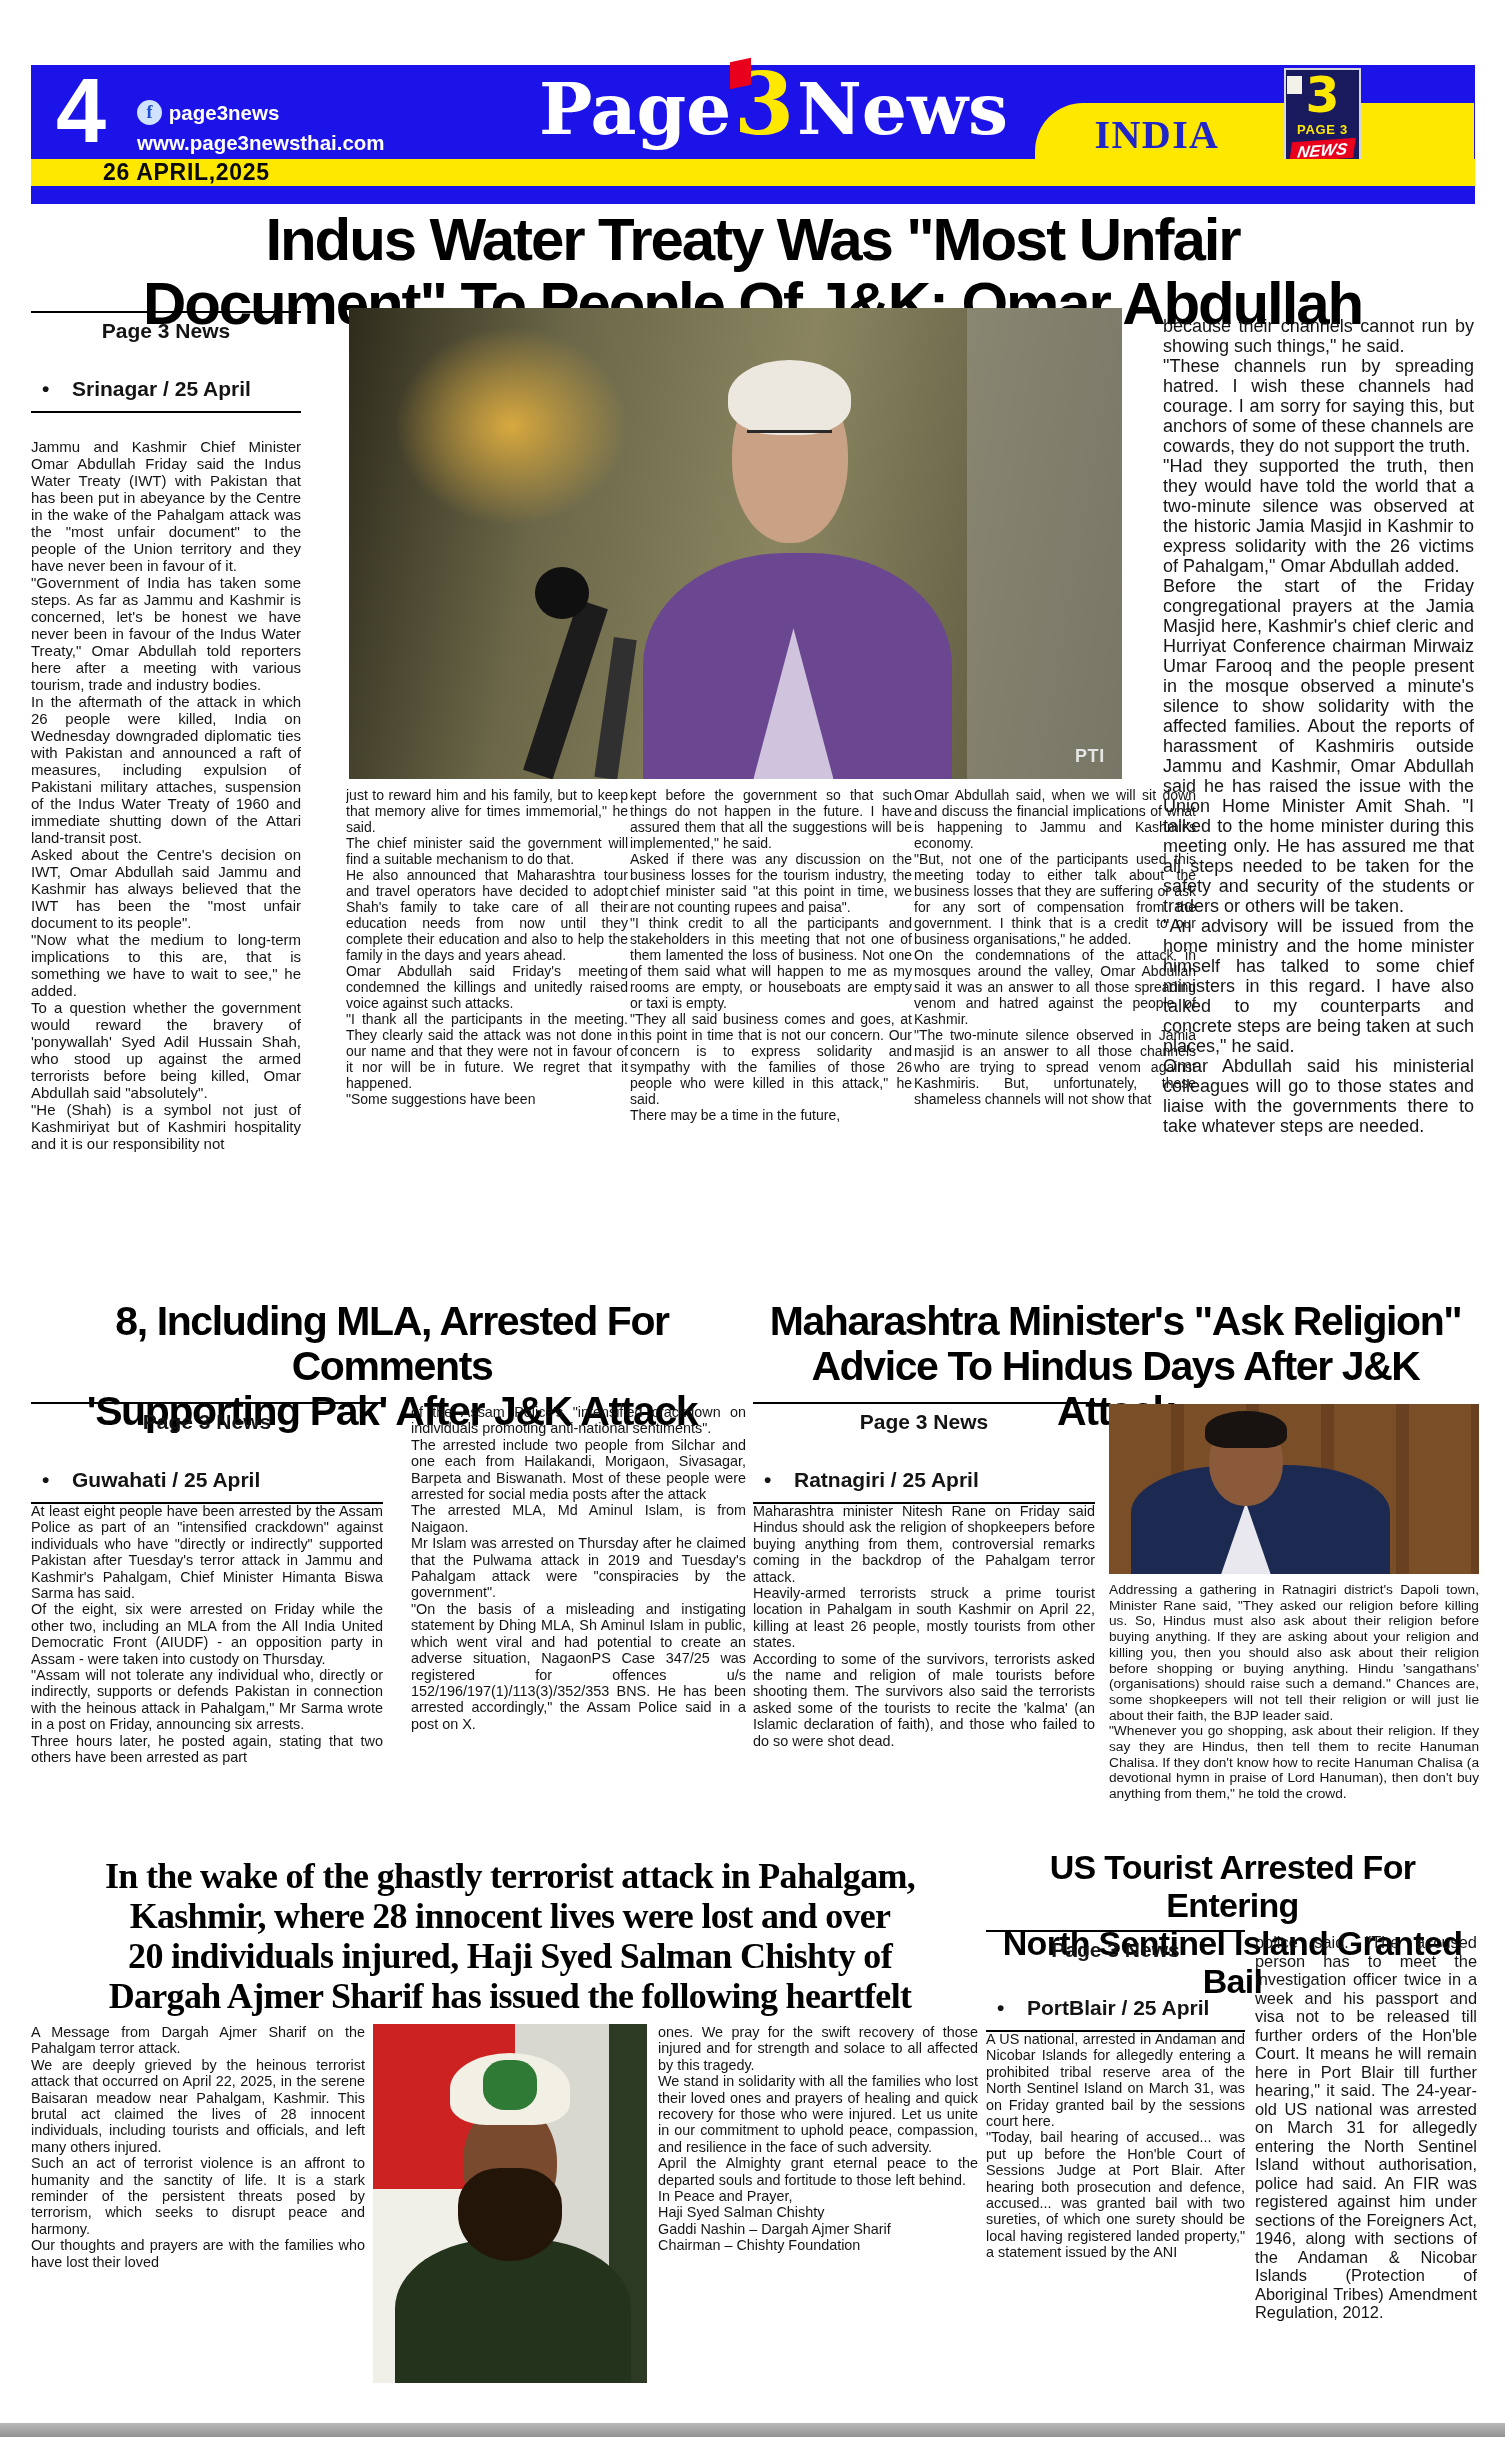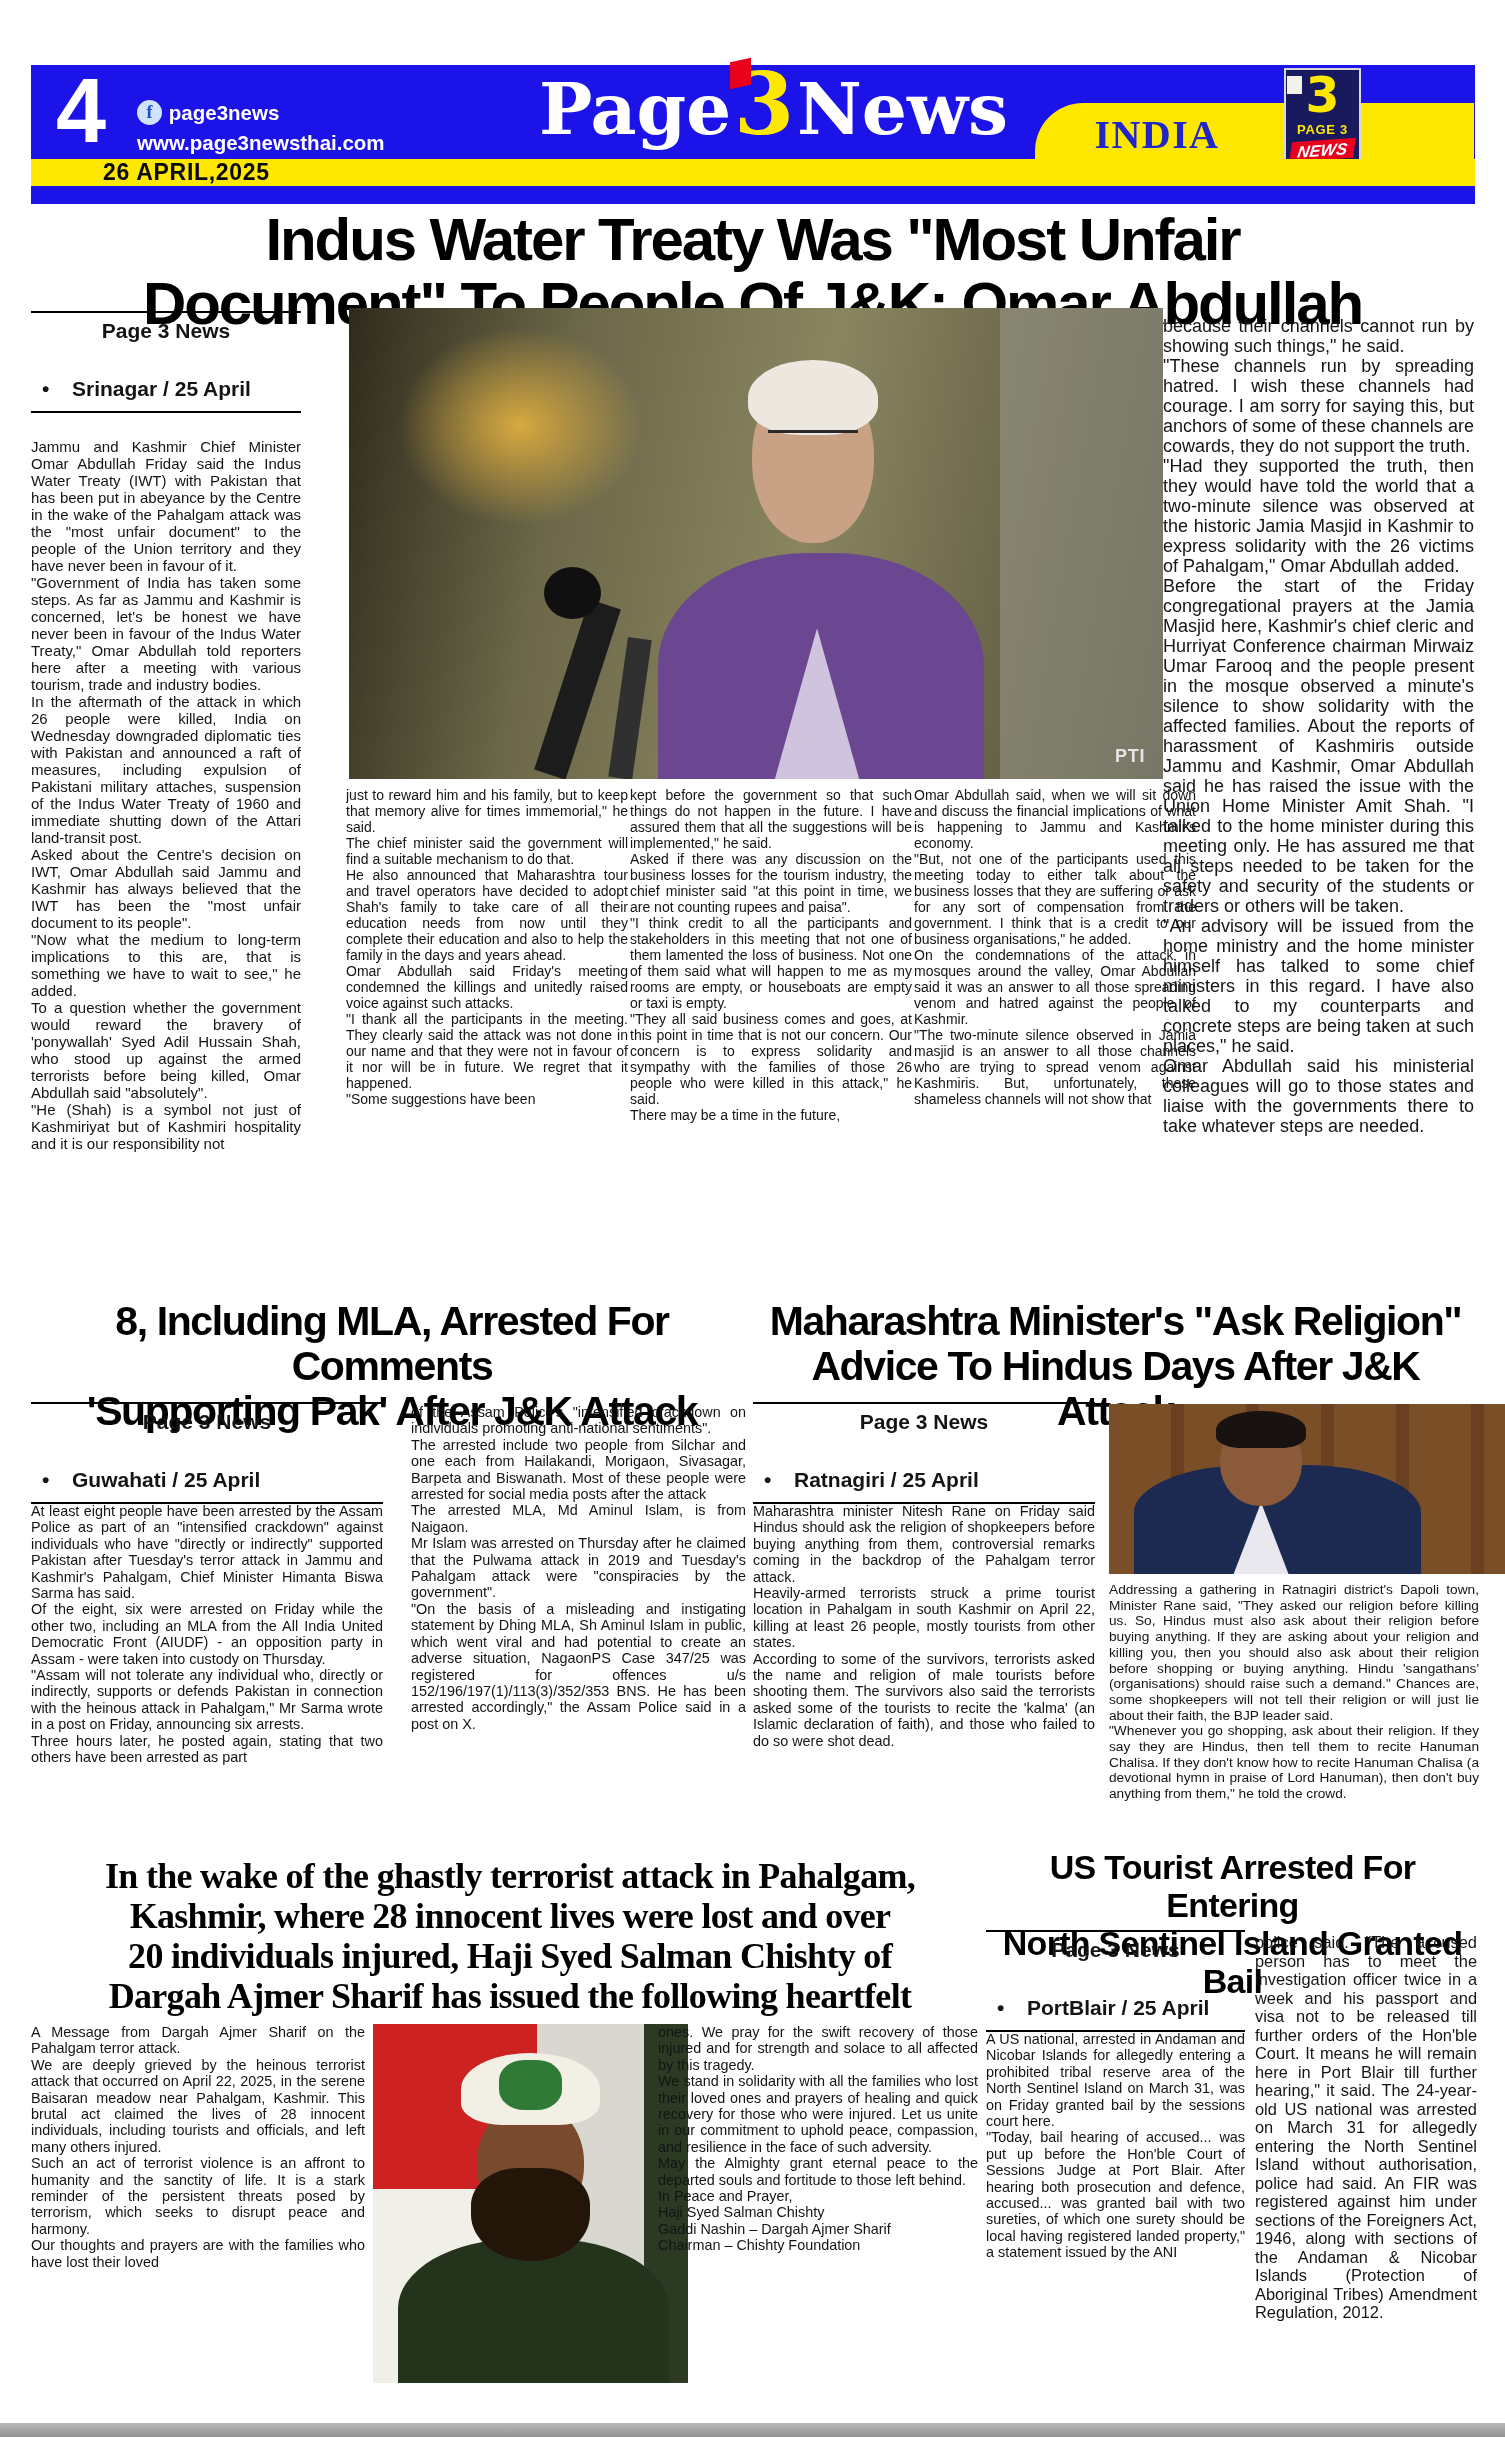--- a/index.html
+++ b/index.html
@@ -47,21 +47,21 @@
   .bodycol{text-align:justify;overflow:hidden;}
   .bodycol p{margin:0;}
   .f-a11{font-size:15px;line-height:17px;}
   .f-mid{font-size:14px;line-height:16px;margin-left:40px;}
   .f-a15{font-size:18px;line-height:20px;}
   .f-std{font-size:14.4px;line-height:16.4px;}
   .f-r2{font-size:13.7px;line-height:15.7px;}
   .f-us2{font-size:16.4px;line-height:18.5px;}
 
   
-  .photo{overflow:hidden;padding-left:41px;}
+  .photo{overflow:hidden;}
   .ph1{background:linear-gradient(100deg,#2e2b1c 0%,#6b6748 26%,#8a8560 55%,#4e4a35 100%);}
   .ph1 .glow{position:absolute;left:6%;top:4%;width:30%;height:42%;border-radius:50%;
        background:radial-gradient(closest-side,#d8a93f,rgba(216,169,63,0));}
   .ph1 .wall{position:absolute;right:0;top:0;width:20%;height:100%;background:#9a9a8e;opacity:.55;}
   .ph1 .torso{position:absolute;left:38%;bottom:-4%;width:40%;height:52%;background:#6a4790;border-radius:46% 46% 0 0;}
   .ph1 .shirt{position:absolute;left:52%;bottom:-2%;width:11%;height:34%;background:#cfc3dd;
        clip-path:polygon(50% 0,100% 100%,0 100%);}
   .ph1 .head{position:absolute;left:49.5%;top:14%;width:15%;height:36%;background:#c9a184;border-radius:48%;}
   .ph1 .hair{position:absolute;left:49%;top:11%;width:16%;height:16%;background:#ece8df;
        border-radius:50% 50% 40% 40%;}
@@ -253,21 +253,21 @@
 
   <div class="abs bodycol f-std" style="left:31px;top:2024px;width:334px;height:409px;">
       <p>A Message from Dargah Ajmer Sharif on the Pahalgam terror attack.</p>
       <p>We are deeply grieved by the heinous terrorist attack that occurred on April 22, 2025, in the serene Baisaran meadow near Pahalgam, Kashmir. This brutal act claimed the lives of 28 innocent individuals, including tourists and officials, and left many others injured.</p>
       <p>Such an act of terrorist violence is an affront to humanity and the sanctity of life. It is a stark reminder of the persistent threats posed by terrorism, which seeks to disrupt peace and harmony.</p>
       <p>Our thoughts and prayers are with the families who have lost their loved</p>
     </div>
   <div class="abs bodycol f-std" style="left:658px;top:2024px;width:320px;height:409px;">
       <p>ones. We pray for the swift recovery of those injured and for strength and solace to all affected by this tragedy.</p>
       <p>We stand in solidarity with all the families who lost their loved ones and prayers of healing and quick recovery for those who were injured. Let us unite in our commitment to uphold peace, compassion, and resilience in the face of such adversity.</p>
-      <p>May the Almighty grant eternal peace to the departed souls and fortitude to those left behind.</p>
+      <p>April the Almighty grant eternal peace to the departed souls and fortitude to those left behind.</p>
       <p>In Peace and Prayer,</p>
       <p>Haji Syed Salman Chishty</p>
       <p>Gaddi Nashin – Dargah Ajmer Sharif</p>
       <p>Chairman – Chishty Foundation</p>
     </div>
 
   <div class="abs headline h-us" style="left:986px;top:1848px;width:493px;">
       <div>US Tourist Arrested For Entering</div>
       <div>North Sentinel Island Granted Bail</div>
     </div>

